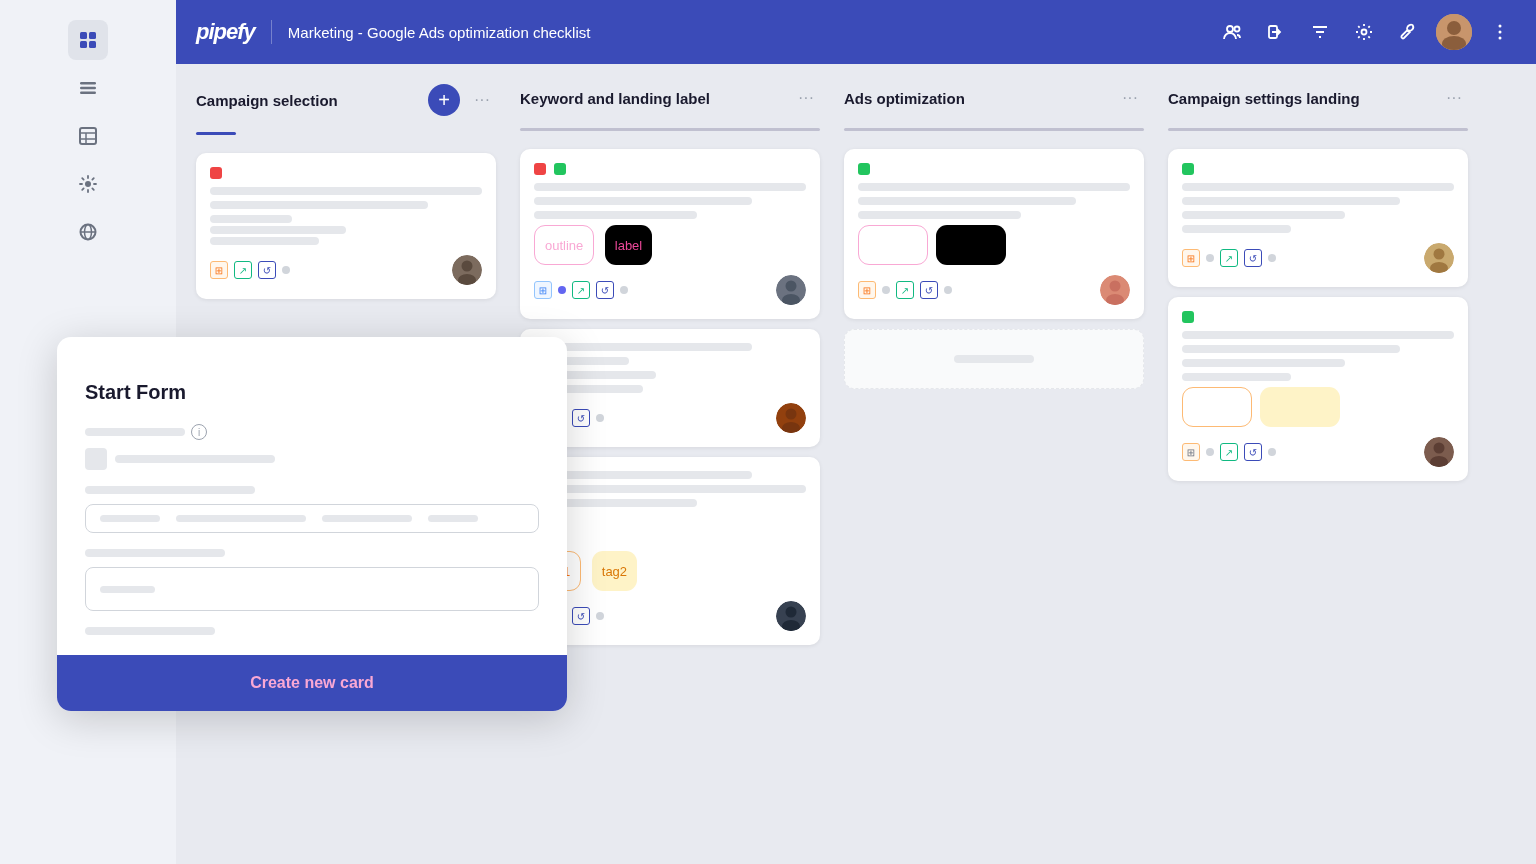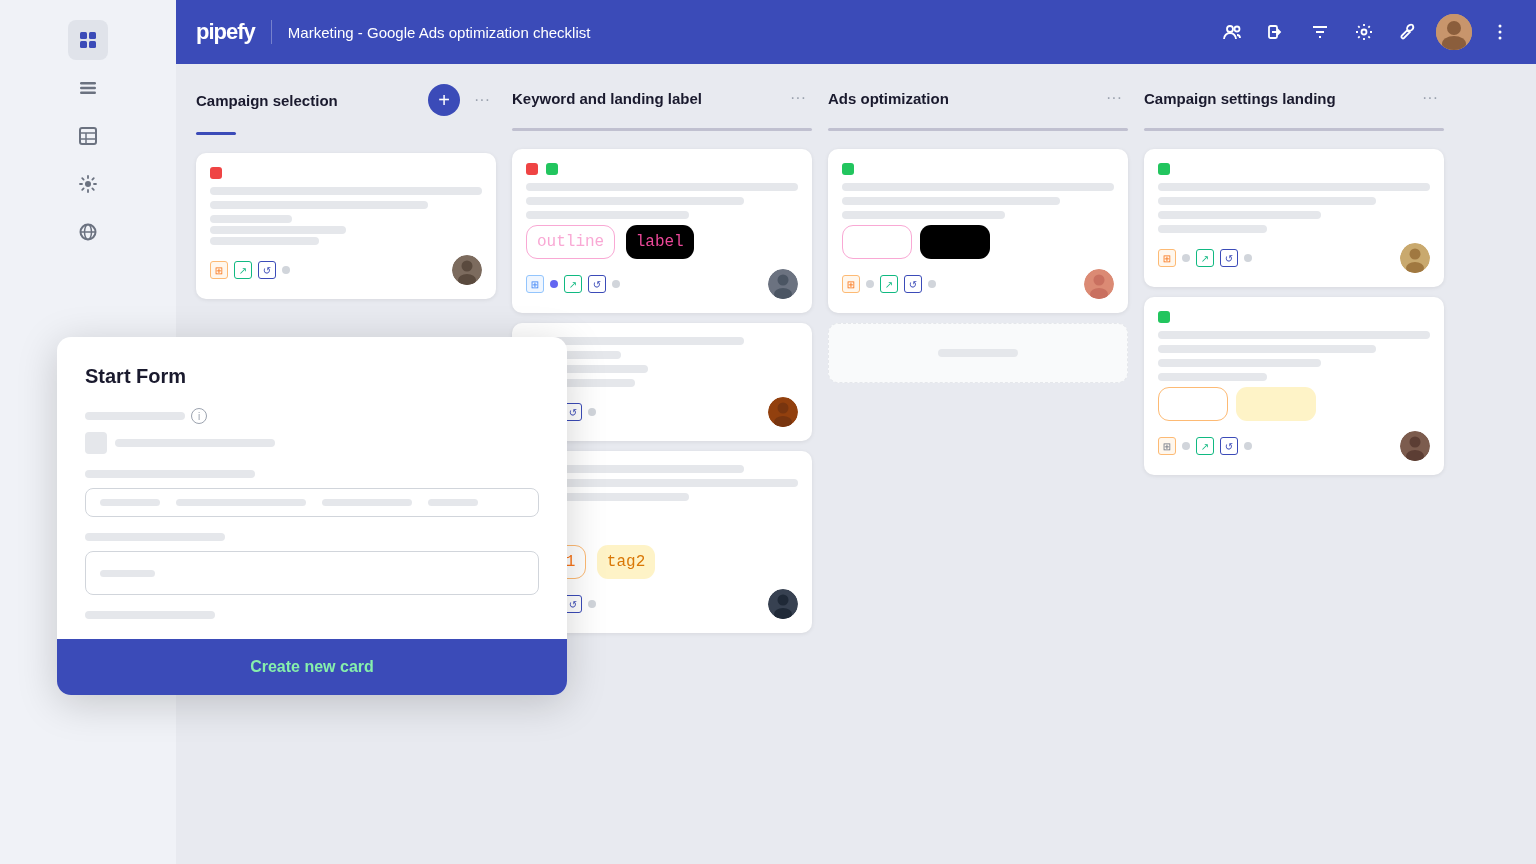--- a/index.html
+++ b/index.html
@@ -97,21 +97,21 @@
       justify-content: center;
       font-size: 18px;
     }
 
     
     .board {
       flex: 1;
       overflow-x: auto;
       padding: 20px 20px;
       display: flex;
-      gap: 16px;
+      gap: 24px;
       align-items: flex-start;
     }
 
     
     .column {
       width: 300px;
       flex-shrink: 0;
       display: flex;
       flex-direction: column;
       gap: 10px;
@@ -213,28 +213,27 @@
       width: 30px;
       height: 30px;
       border-radius: 50%;
       overflow: hidden;
       font-size: 16px;
       display: flex;
       align-items: center;
       justify-content: center;
     }
     .card-pill {
-      height: 34px;
+      height: 40px;
       border-radius: 11px;
       display: inline-flex;
       align-items: center;
       padding: 0 10px;
-      font-size: 16px;
+      font-size: 13px;
       font-weight: 500;
-      font-family: Liberation Mono, monospace;
     }
     .pill-outline-pink {
       border: 1.5px solid #f9a8d4;
       color: #f9a8d4;
       background: transparent;
     }
     .pill-solid-pink {
       background: #000000;
       color: #ec4899;
       border: none;
@@ -260,21 +259,21 @@
       left: 57px;
       top: 337px;
       width: 510px;
       background: white;
       border-radius: 14px;
       box-shadow: 0 8px 40px rgba(0,0,0,0.18);
       overflow: hidden;
       z-index: 100;
     }
     .form-body {
-      padding: 28px 28px 20px;
+      padding: 44px 28px 20px;
     }
     .form-title {
       font-size: 20px;
       font-weight: 700;
       color: #1a1a2e;
       margin-bottom: 20px;
     }
     .form-field-label {
       display: flex;
       align-items: center;
@@ -340,34 +339,35 @@
       height: 8px;
       width: 130px;
       background: #e5e7eb;
       border-radius: 4px;
       margin-top: 8px;
     }
     .create-btn {
       width: 100%;
       height: 56px;
       background: #3b4bb8;
-      color: #86efac;
+      color: #f9a8d4;
       font-size: 16px;
       font-weight: 600;
       border: none;
       cursor: pointer;
       display: flex;
       align-items: center;
       justify-content: center;
     }
 
     
     .pipefy-logo {
       font-size: 22px;
       font-weight: 800;
+      font-style: italic;
       color: white;
       letter-spacing: -1px;
     }
   </style>
 </head>
 <body>
 
 <div class="sidebar">
   <div class="sidebar-icon active">
     <svg width="20" height="20" viewBox="0 0 20 20" fill="currentColor">

